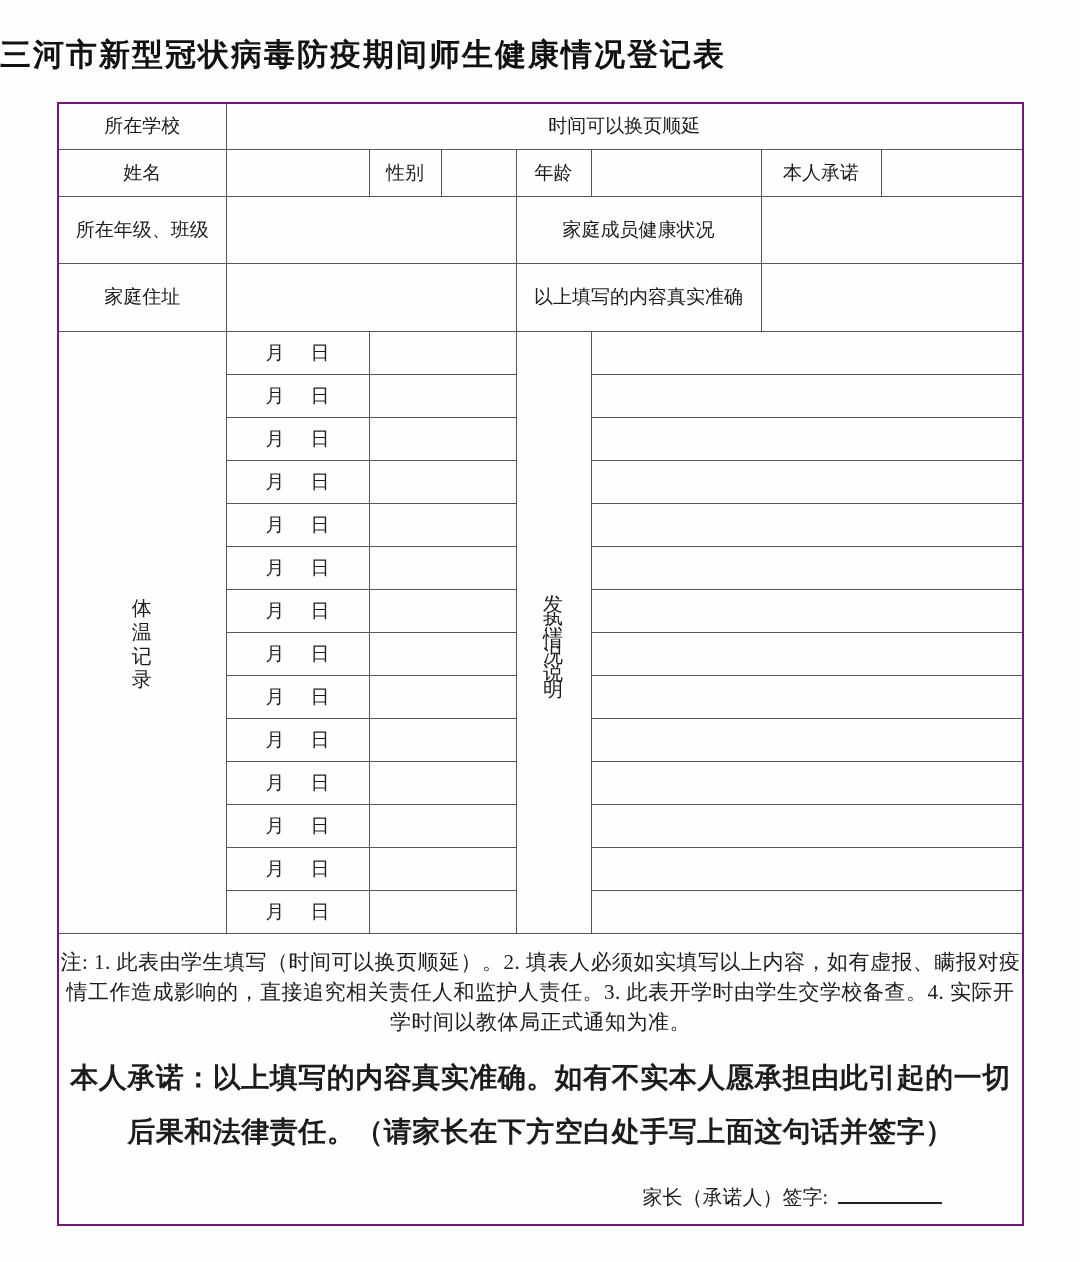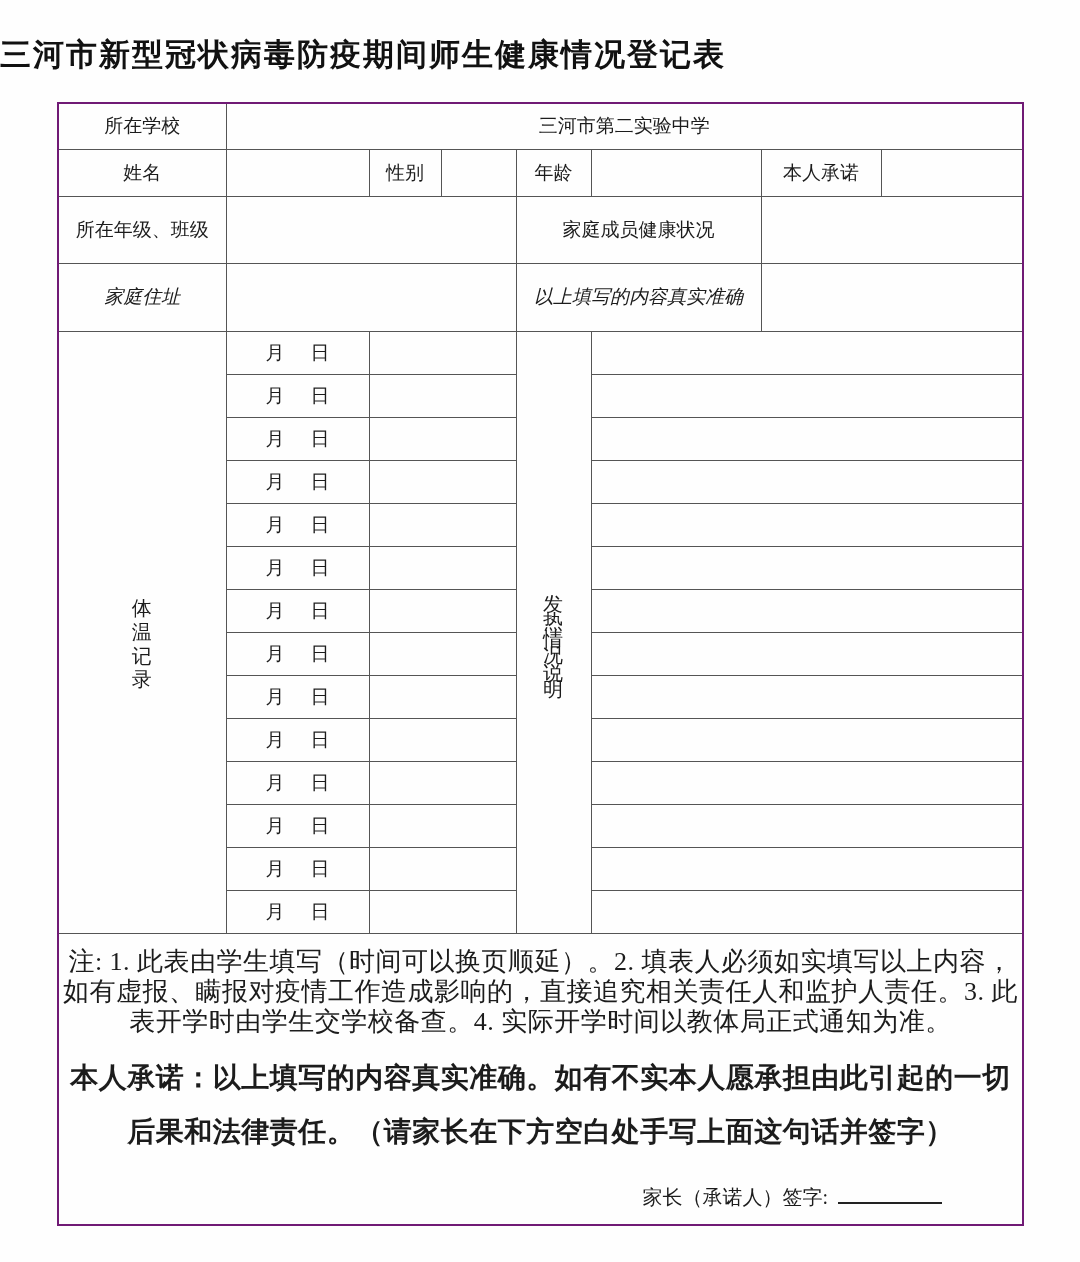--- a/index.html
+++ b/index.html
@@ -36,40 +36,40 @@
     text-align: center;
     vertical-align: middle;
     font-size: 19px;
     color: #1c1c1c;
     box-sizing: border-box;
     overflow: hidden;
   }
   tr.r1 { height: 46px; }
   tr.r2 { height: 47px; }
   tr.r3 { height: 67px; }
-  tr.r4 { height: 68px; font-style: italic; }
+  tr.r4 { height: 68px; }
   tr.body-row { height: 43px; }
   tr.footer-row { height: 292px; }
   .v-text {
     display: inline-block;
     writing-mode: vertical-rl;
     text-orientation: upright;
     line-height: 1;
   }
   .v-temp  { letter-spacing: 24px; font-size: 20px; }
   .v-fever { letter-spacing: 17px; font-size: 20px; }
   .date-cell .m { margin-right: 26px; }
   td.notes-cell {
     text-align: left;
     vertical-align: top;
     padding: 10px 8px 0 8px;
   }
   .notes-text {
     margin: 0;
-    font-size: 26px;
+    font-size: 21px;
     line-height: 30px;
     letter-spacing: 0.5px;
   }
   .promise-text {
     margin: 14px 0 0 0;
     font-family: "Liberation Sans", "DejaVu Sans", sans-serif;
     font-weight: 700;
     font-size: 28px;
     line-height: 54px;
     letter-spacing: 0.5px;
@@ -101,21 +101,21 @@
         <col style="width:72px">
         <col style="width:75px">
       <col style="width:75px">
         <col style="width:170px">
         <col style="width:120px">
         <col style="width:142px">
     </colgroup>
     <tbody>
       <tr class="r1">
         <td>所在学校</td>
-        <td colspan="7">三河市第二实验中学</td>
+        <td colspan="7">时间可以换页顺延</td>
       </tr>
       <tr class="r2">
         <td>姓名</td>
         <td></td>
         <td>性别</td>
         <td></td>
         <td>年龄</td>
         <td></td>
         <td>本人承诺</td>
         <td></td>

